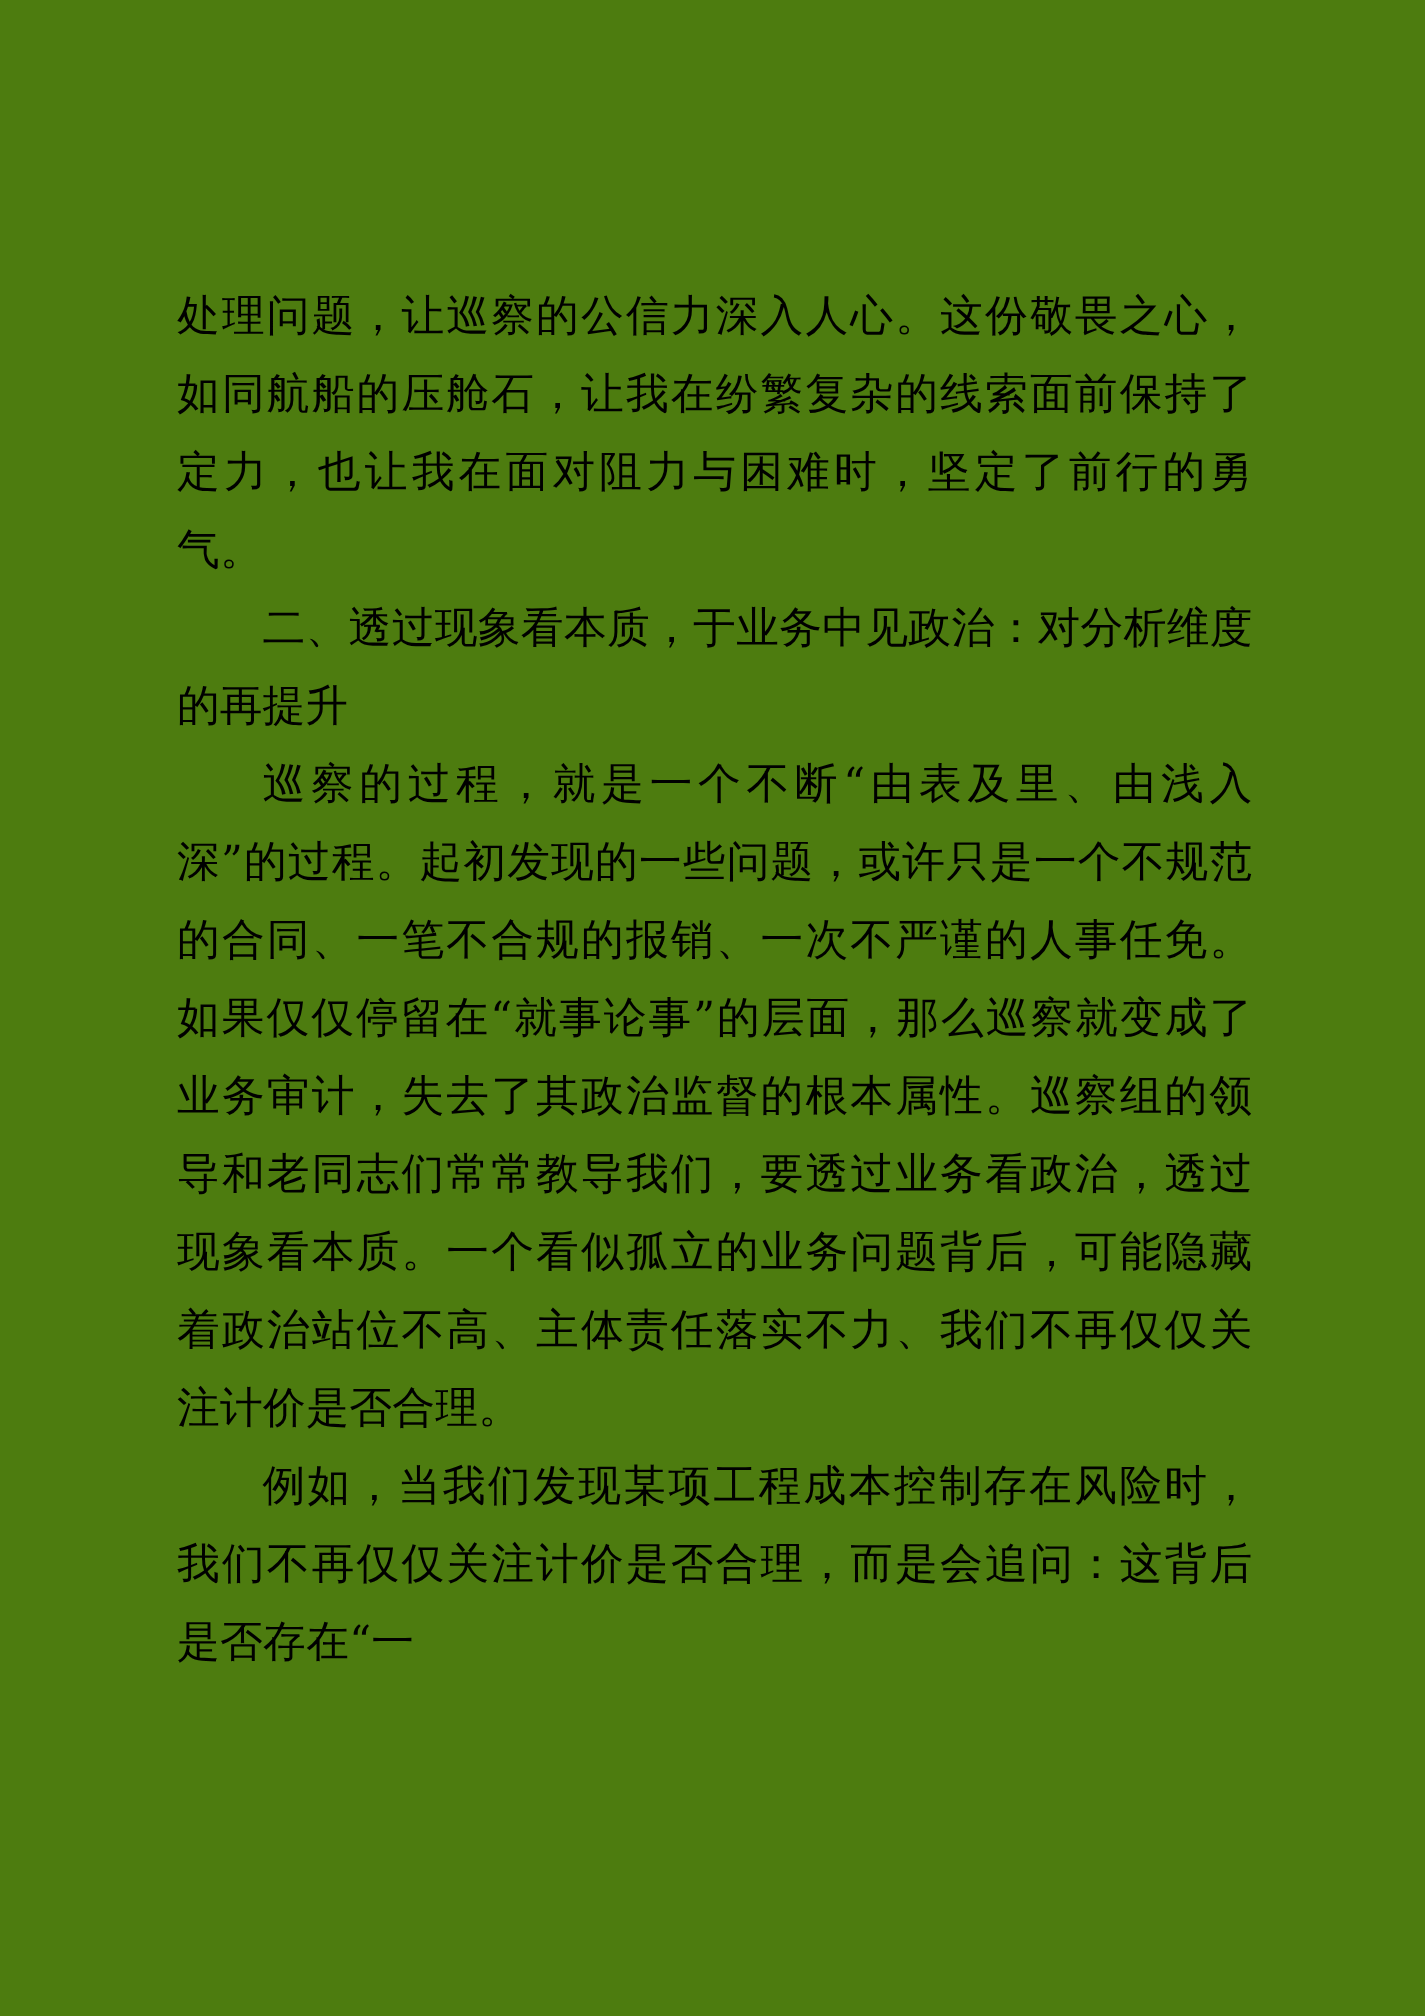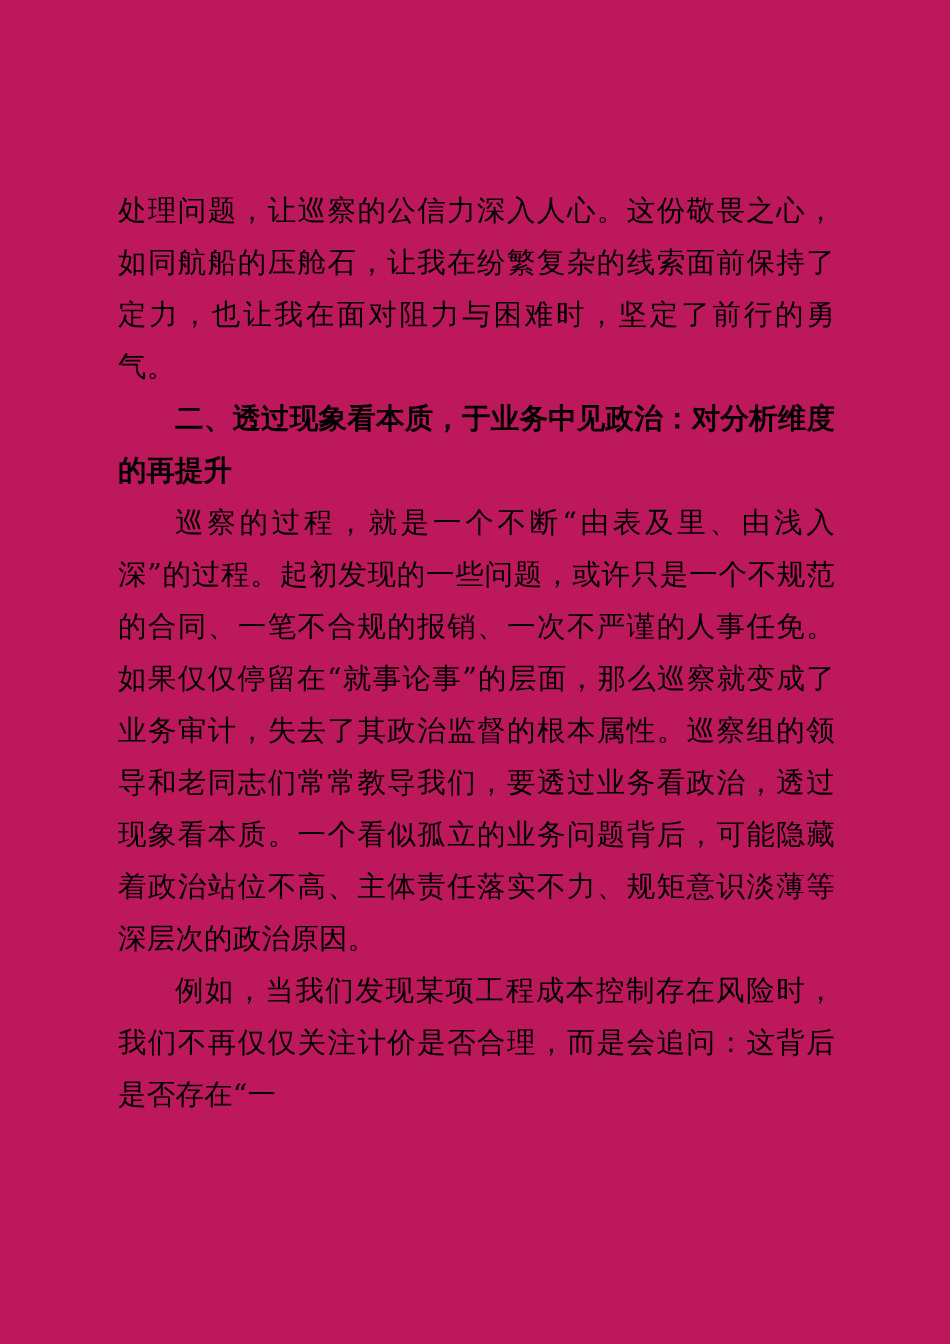--- a/index.html
+++ b/index.html
@@ -11,48 +11,48 @@
     width: 950px;
     height: 1344px;
     font-family: "DejaVu Serif", "Liberation Serif", serif;
     color: #000000;
   }
   .page {
     width: 950px;
     height: 1344px;
     box-sizing: border-box;
     padding: 185px 115px 40px 118px;
-    background: #be185d;
+    background: #4d7c0f;
     position: relative;
   }
   .doc-body {
     font-size: 28.5px;
     line-height: 52px;
     text-align: justify;
     text-justify: inter-ideograph;
     letter-spacing: 0.2px;
   }
   p.para {
     margin: 0;
     text-indent: 2em;
   }
   p.para.noindent {
     text-indent: 0;
   }
   p.heading {
     margin: 0;
     text-indent: 2em;
-    font-weight: bold;
+    font-weight: normal;
     font-family: "DejaVu Sans", "Liberation Sans", sans-serif;
     letter-spacing: 0px;
   }
 </style>
 </head>
 <body>
 
 <div class="page">
   <div class="doc-body">
     <p class="para noindent">处理问题，让巡察的公信力深入人心。这份敬畏之心，如同航船的压舱石，让我在纷繁复杂的线索面前保持了定力，也让我在面对阻力与困难时，坚定了前行的勇气。</p>
     <p class="heading">二、透过现象看本质，于业务中见政治：对分析维度的再提升</p>
-    <p class="para">巡察的过程，就是一个不断“由表及里、由浅入深”的过程。起初发现的一些问题，或许只是一个不规范的合同、一笔不合规的报销、一次不严谨的人事任免。如果仅仅停留在“就事论事”的层面，那么巡察就变成了业务审计，失去了其政治监督的根本属性。巡察组的领导和老同志们常常教导我们，要透过业务看政治，透过现象看本质。一个看似孤立的业务问题背后，可能隐藏着政治站位不高、主体责任落实不力、规矩意识淡薄等深层次的政治原因。</p>
+    <p class="para">巡察的过程，就是一个不断“由表及里、由浅入深”的过程。起初发现的一些问题，或许只是一个不规范的合同、一笔不合规的报销、一次不严谨的人事任免。如果仅仅停留在“就事论事”的层面，那么巡察就变成了业务审计，失去了其政治监督的根本属性。巡察组的领导和老同志们常常教导我们，要透过业务看政治，透过现象看本质。一个看似孤立的业务问题背后，可能隐藏着政治站位不高、主体责任落实不力、我们不再仅仅关注计价是否合理。</p>
     <p class="para">例如，当我们发现某项工程成本控制存在风险时，我们不再仅仅关注计价是否合理，而是会追问：这背后是否存在“一</p>
   </div>
 </div>
 
 </body></html>

